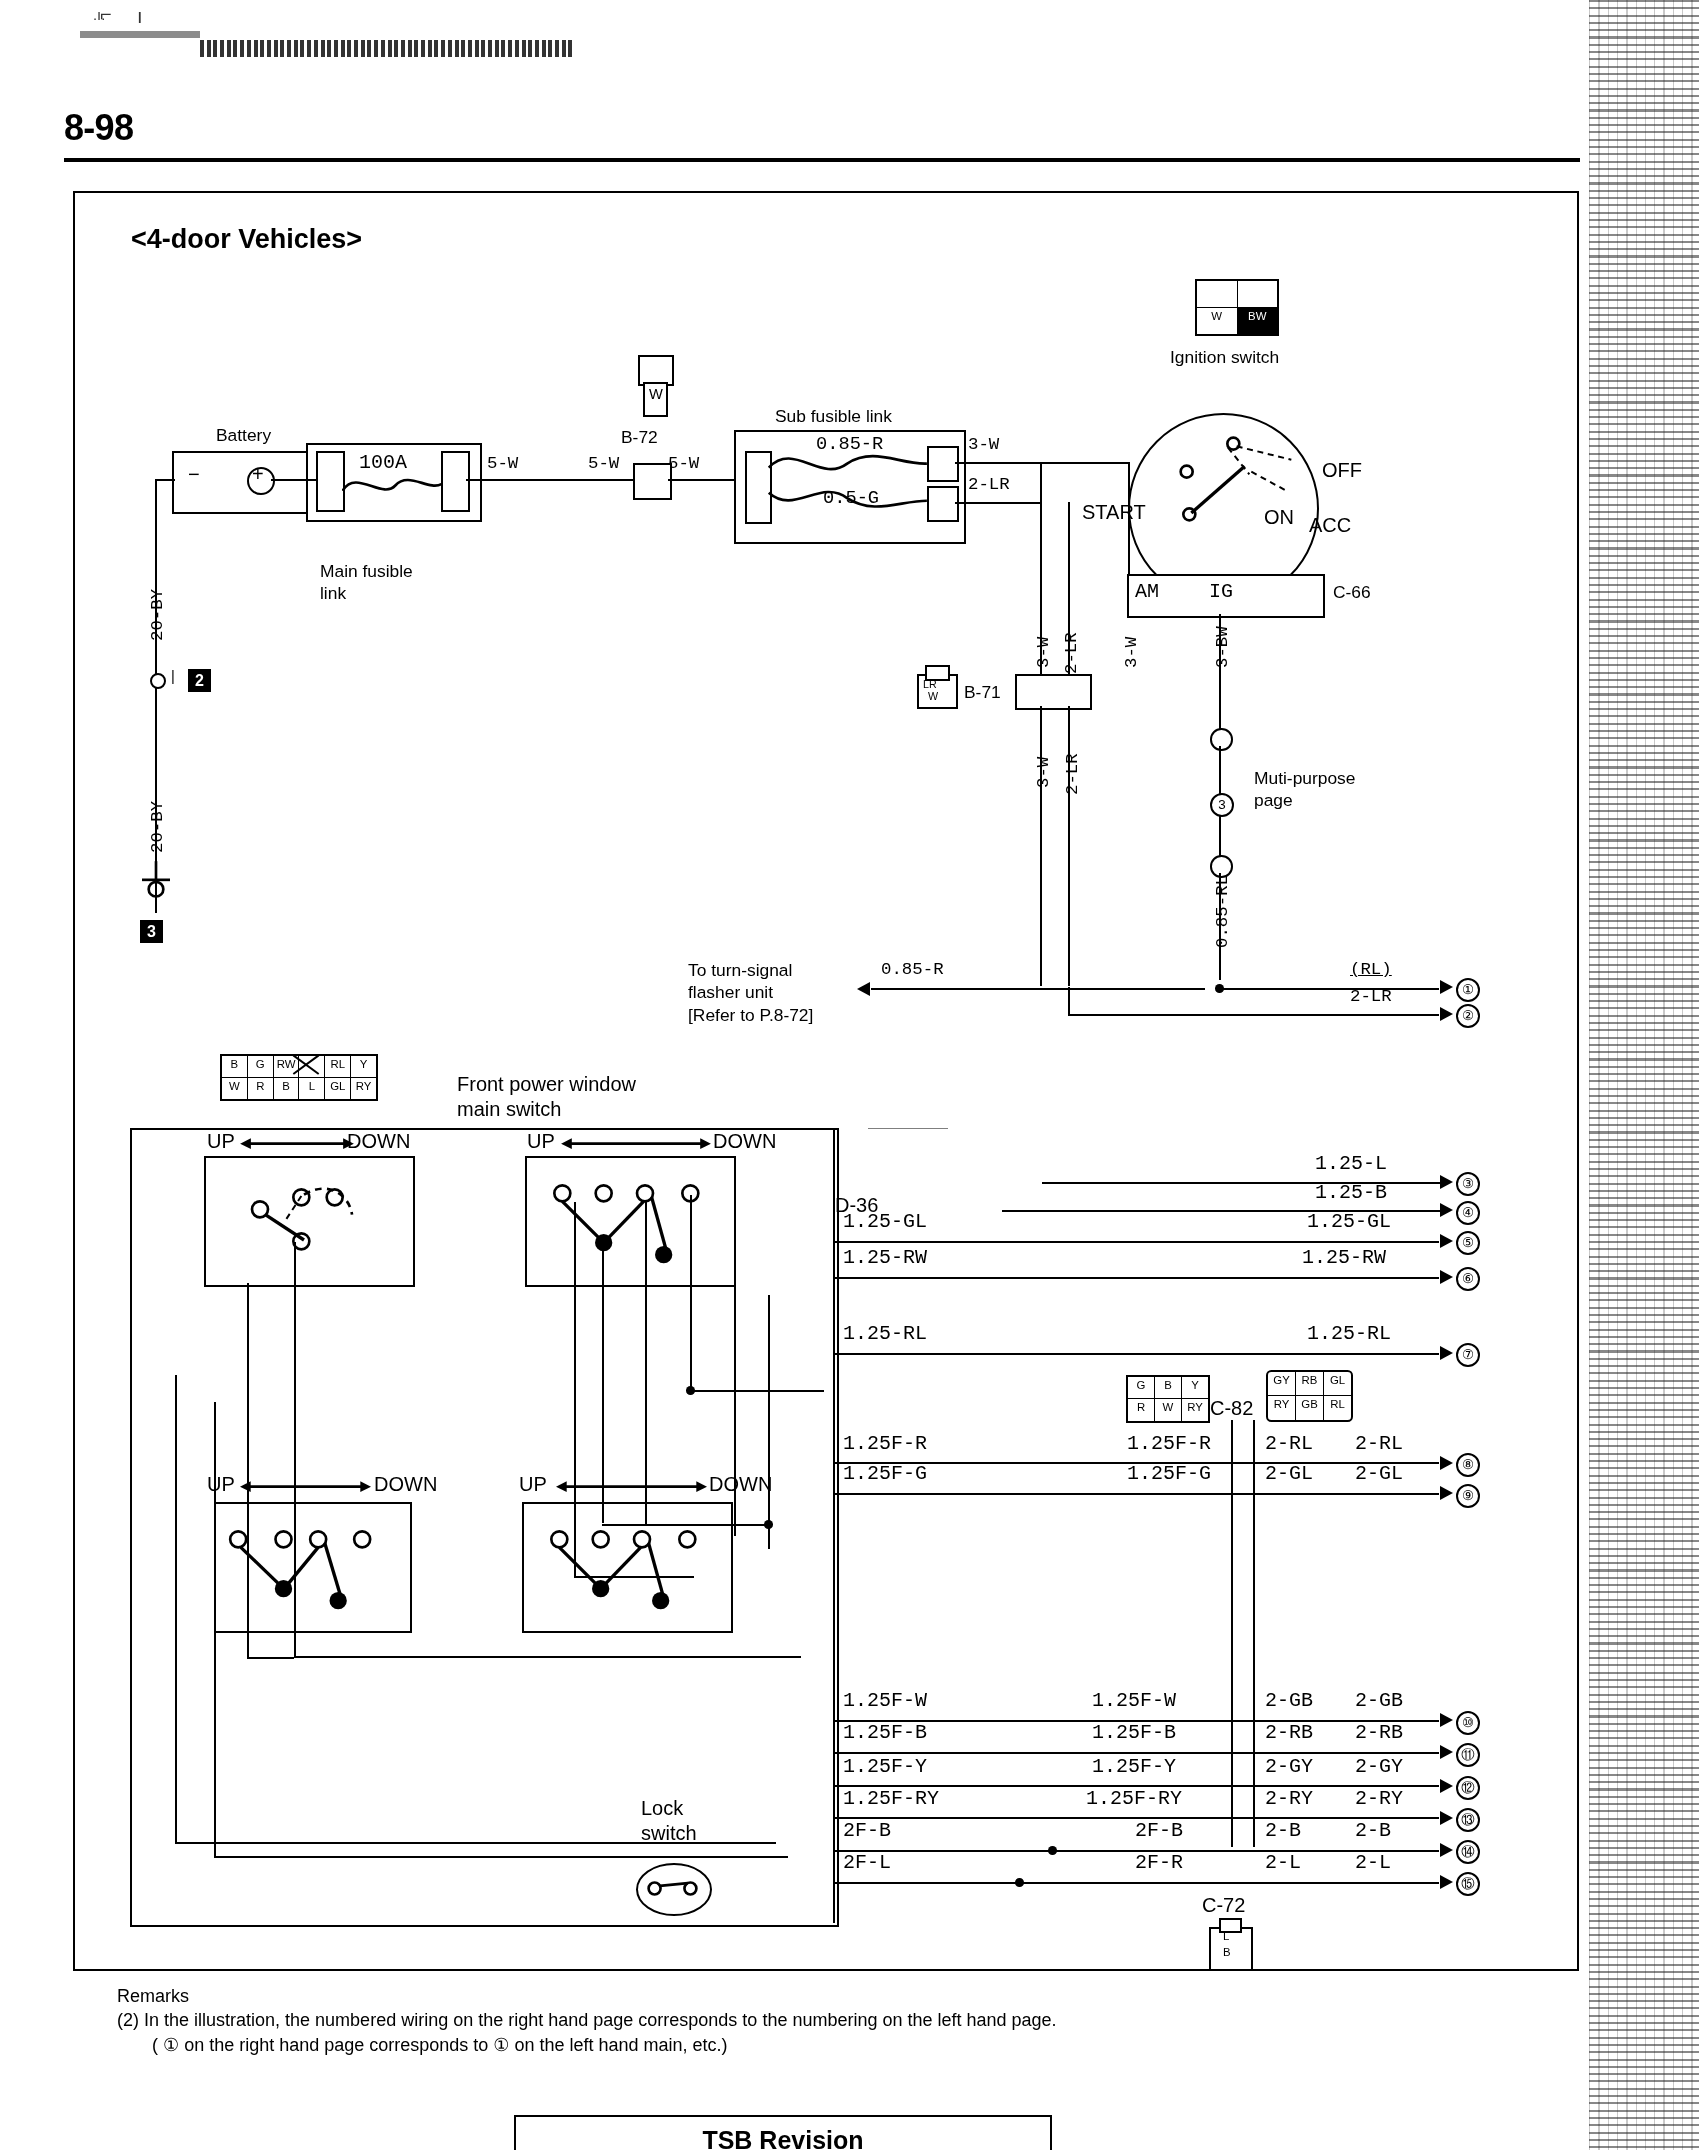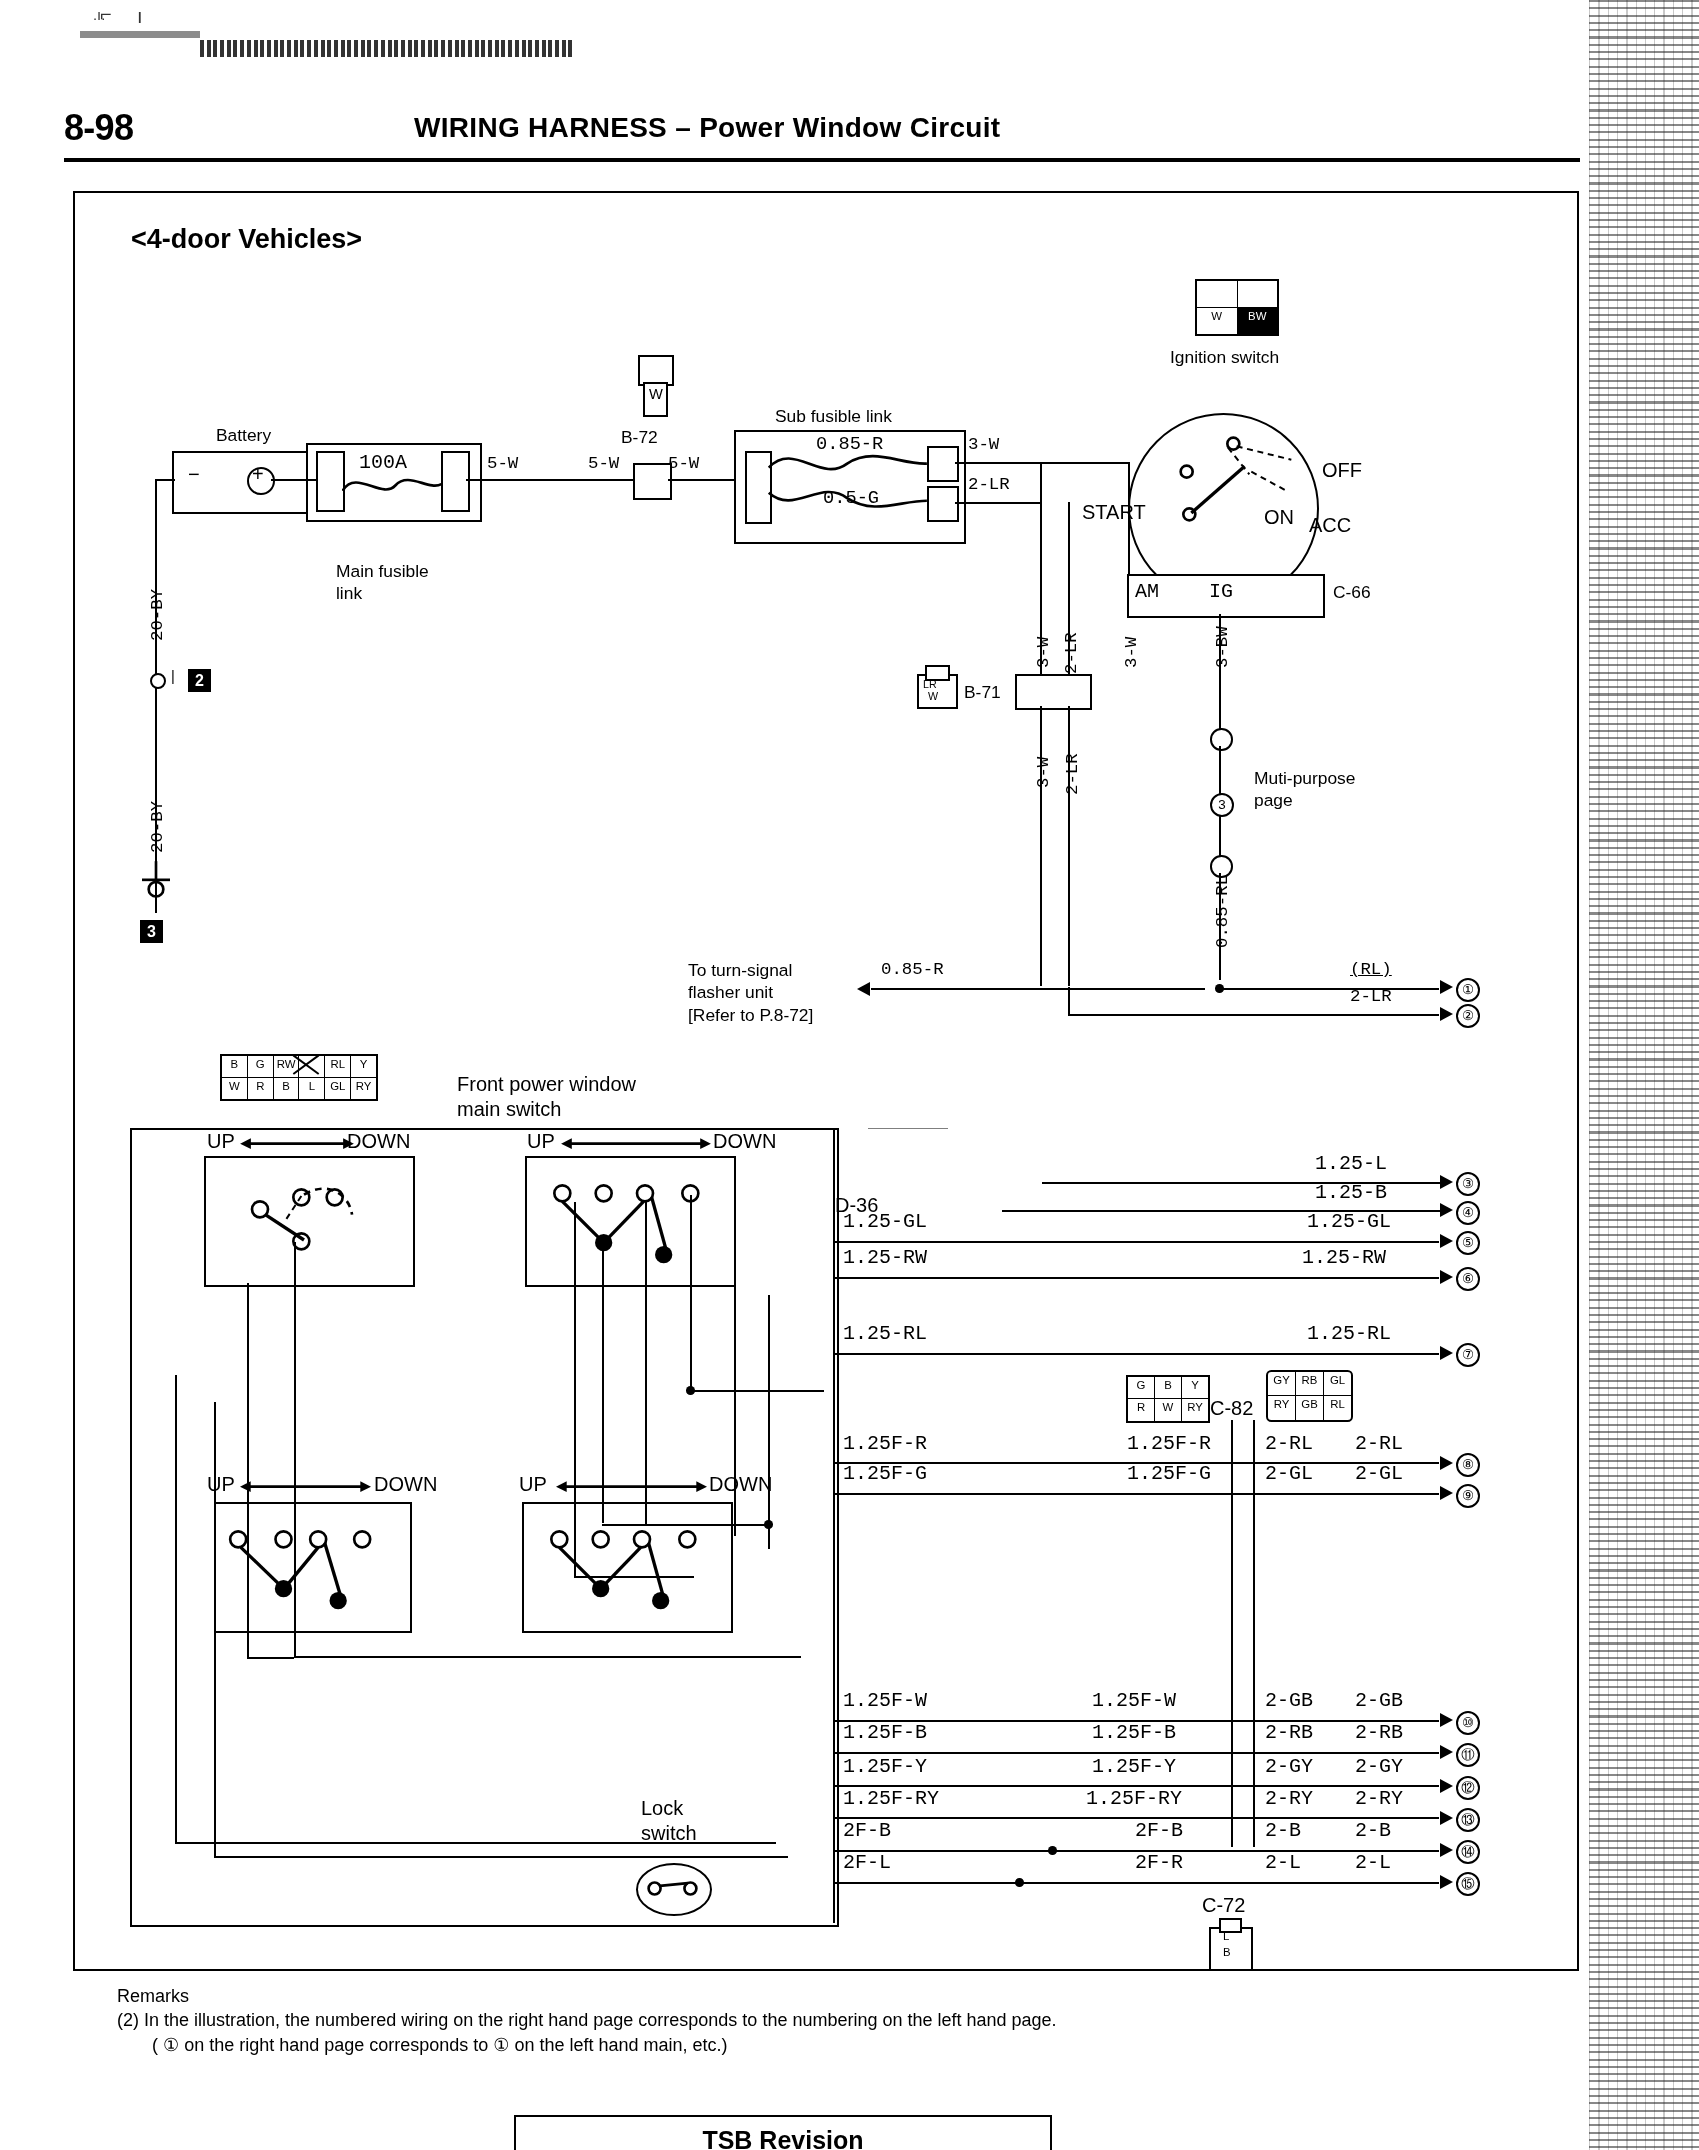--- a/index.html
+++ b/index.html
@@ -60,40 +60,39 @@
 <div class="page">
 
   <div class="noise"></div>
   <div class="noise-top"></div>
   <div class="noise-top2"></div>
   <div class="spk" style="left:93px;top:6.7px;">.ı.</div>
   <div class="spk" style="left:100px;top:2.7px;font-size:20px;">⌐</div>
   <div class="spk" style="left:137px;top:5.3px;font-size:20px;">ı</div>
 
   <div class="pagenum">8-98</div>
-  <div class="headtitle">WIRING HARNESS – Power Window Circuit</div>
   <div class="headrule"></div>
 
   <div class="frame"></div>
   <div class="subtitle">&lt;4-door Vehicles&gt;</div>
 
   <div class="lbl" style="left:216px;top:425px;">Battery</div>
   <div class="box" style="left:172px;top:451px;width:134px;height:59px;"></div>
   <div class="lbl bg" style="left:188px;top:463px;">−</div>
   <div class="ring" style="left:247px;top:467px;width:24px;height:24px;"></div>
   <div class="lbl bg" style="left:252px;top:463px;">+</div>
 
   <div class="box" style="left:306px;top:443px;width:172px;height:75px;"></div>
   <div class="box" style="left:316px;top:451px;width:25px;height:57px;"></div>
   <div class="box" style="left:441px;top:451px;width:25px;height:57px;"></div>
   <div class="lbl bg" style="left:359px;top:451px;font-family:'Liberation Mono',monospace;">100A</div>
   <svg style="position:absolute;left:342px;top:471px;" width="100" height="29" viewBox="0 0 150 44">
     <path d="M0 30 C20 -4, 60 44, 80 22 C100 0, 130 30, 150 20" stroke="#000" stroke-width="4" fill="none"></path>
   </svg>
-  <div class="lbl" style="left:336px;top:561px;line-height:1.25;white-space:pre;">Main fusible
+  <div class="lbl" style="left:320px;top:561px;line-height:1.25;white-space:pre;">Main fusible
 link</div>
 
   <div class="h" style="left:271px;top:479px;width:47px;"></div>
   <div class="h" style="left:466px;top:479px;width:167px;"></div>
   <div class="lbl mono" style="left:487px;top:454px;">5-W</div>
   <div class="lbl mono" style="left:588px;top:454px;">5-W</div>
   <div class="lbl mono" style="left:668px;top:454px;">5-W</div>
 
   <div class="box" style="left:638px;top:355px;width:32px;height:27px;"></div>
   <div class="box" style="left:643px;top:382px;width:21.4px;height:31px;"></div>

